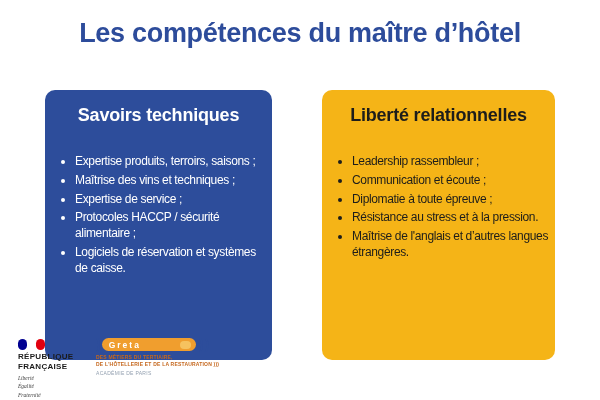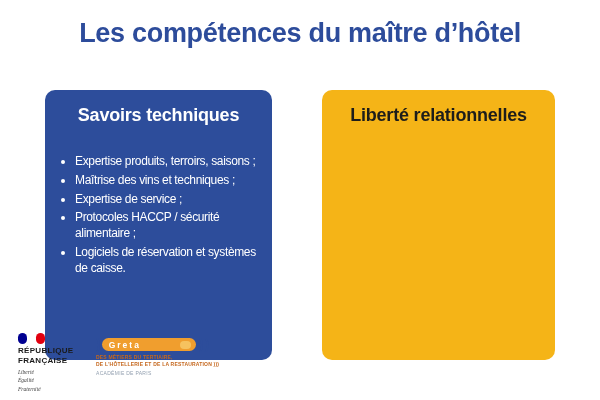--- a/index.html
+++ b/index.html
@@ -51,21 +51,21 @@
   .card li {
     font-size: 12px;
     letter-spacing: -0.35px;
     line-height: 1.32;
     margin-bottom: 3px;
   }
 
   footer { position: absolute; left: 0; right: 0; bottom: 0; height: 70px; }
 
   
-  .rf { position: absolute; left: 18px; top: 3px; }
+  .rf { position: absolute; left: 18px; top: 9px; }
   .flag { display: flex; width: 27px; height: 11px; margin-bottom: 2px; }
   .flag .b { width: 9px; background: #000091; }
   .flag .w { width: 9px; background: #ffffff; }
   .flag .r { width: 9px; background: #e1000f; }
   .rf-name div {
     font-size: 8px;
     font-weight: 700;
     letter-spacing: 0.3px;
     color: #1a1a1a;
     line-height: 1.2;
@@ -142,20 +142,27 @@
         <li>Expertise produits, terroirs, saisons ;</li>
         <li>Maîtrise des vins et techniques ;</li>
         <li>Expertise de service ;</li>
         <li>Protocoles HACCP / sécurité alimentaire ;</li>
         <li>Logiciels de réservation et systèmes de caisse.</li>
       </ul>
     </section>
 
     <section class="card card-yellow">
       <h2>Liberté relationnelles</h2>
+      <ul>
+        <li>Leadership rassembleur ;</li>
+        <li>Communication et écoute ;</li>
+        <li>Diplomatie à toute épreuve ;</li>
+        <li>Résistance au stress et à la pression.</li>
+        <li>Maîtrise de l'anglais et d’autres langues étrangères.</li>
+      </ul>
     </section>
 
   </div>
 
   <footer>
 
     <div class="rf">
       <div class="flag">
         <span class="b"></span>
           <span class="w"></span>

